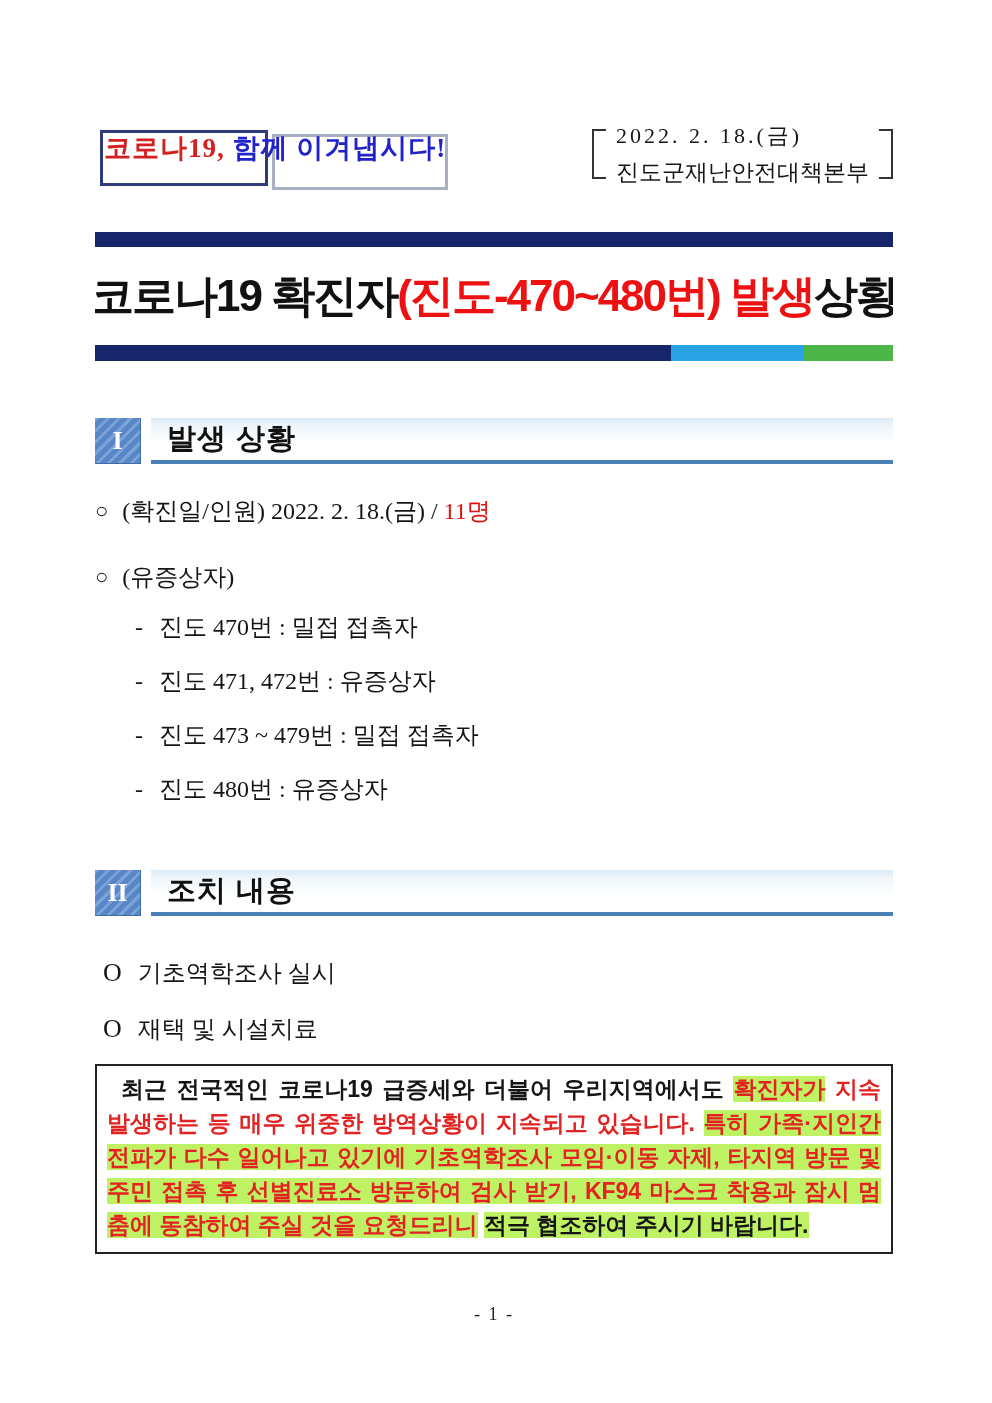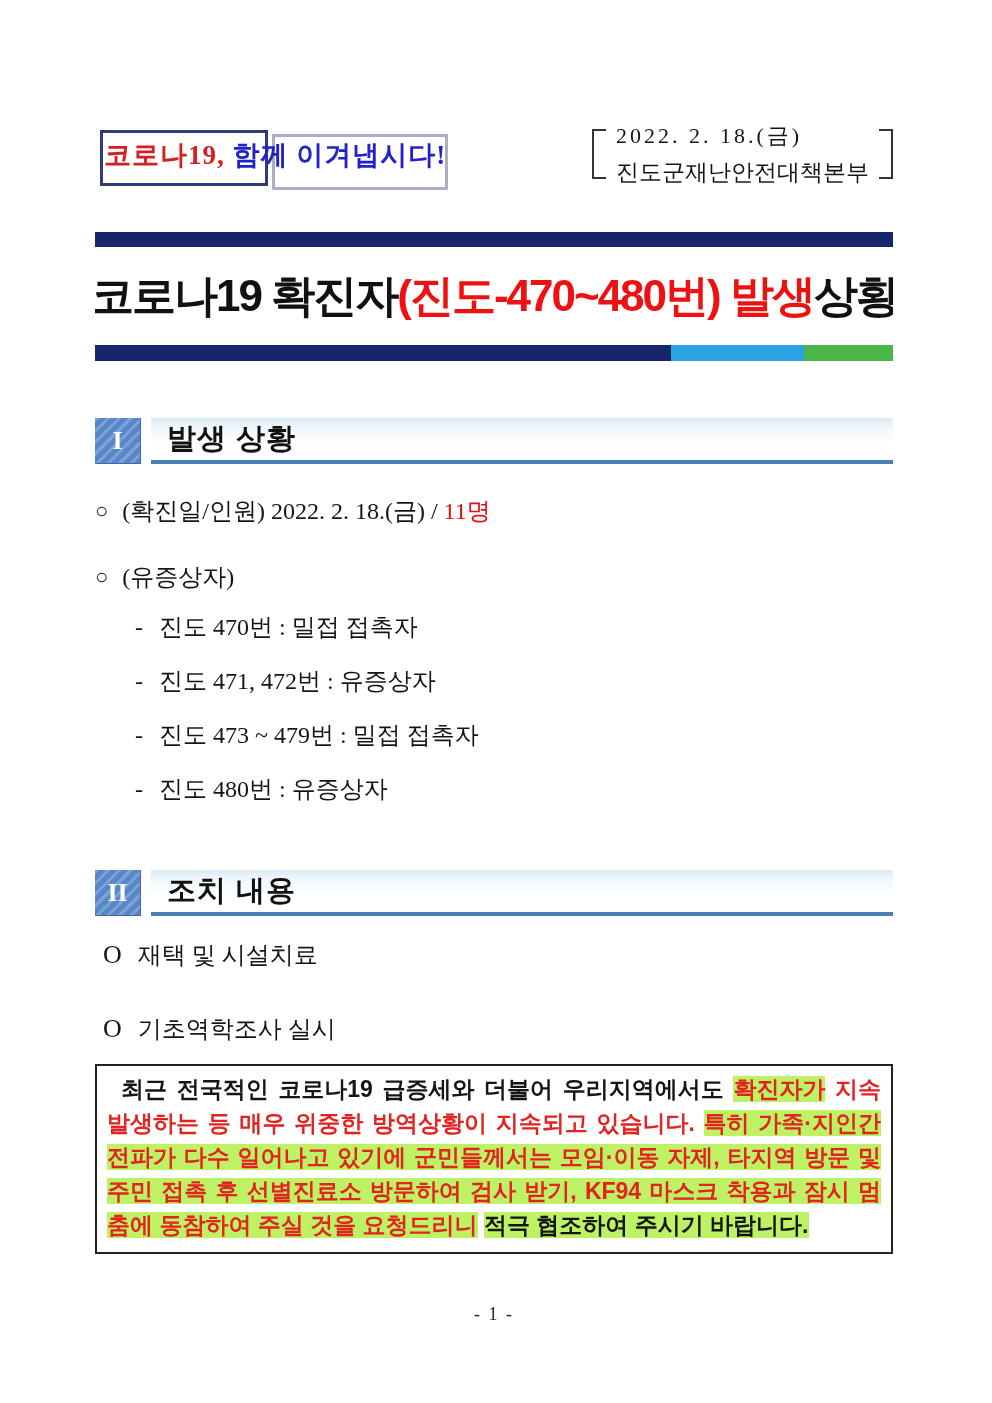--- a/index.html
+++ b/index.html
@@ -9,21 +9,21 @@
     font-family:"Liberation Serif", serif; color:#151515;
   }
   .content { margin-left:95px; width:798px; }
 
   
   .top-row { display:flex; justify-content:space-between; padding-top:118px; height:190px; }
   .slogan-box { position:relative; width:350px; height:62px; margin-top:12px; margin-left:5px; }
   .slogan-frame-navy { position:absolute; left:0; top:0; width:168px; height:56px; border:3px solid #2e3a7a; }
   .slogan-frame-gray { position:absolute; left:172px; top:4px; width:176px; height:56px; border:3px solid #a9aec2; }
   .slogan-text {
-    position:absolute; left:0; top:7px; width:100%; text-align:center; white-space:nowrap;
+    position:absolute; left:0; top:0; width:100%; text-align:center; white-space:nowrap;
     font:bold 27px "Liberation Serif", serif; letter-spacing:1px;
   }
   .slogan-red { color:#d42020; }
   .slogan-blue { color:#2222cc; }
 
   .date-block { display:flex; align-items:center; }
   .bracket { width:14px; height:50px; align-self:center; }
   .bracket-left { border-left:2px solid #333; border-top:2px solid #333; border-bottom:2px solid #333; }
   .bracket-right { border-right:2px solid #333; border-top:2px solid #333; border-bottom:2px solid #333; }
   .date-col { padding:0 10px; }
@@ -142,26 +142,26 @@
     <div class="dash-item"><span class="dash-mark">-</span><span>진도 471, 472번 : 유증상자</span></div>
     <div class="dash-item"><span class="dash-mark">-</span><span>진도 473 ~ 479번 : 밀접 접촉자</span></div>
     <div class="dash-item"><span class="dash-mark">-</span><span>진도 480번 : 유증상자</span></div>
   </div>
 
   <div class="sec-header sec2-header">
     <div class="numeral-badge">II</div>
     <div class="heading-wrap">조치 내용</div>
   </div>
 
+  <div class="sec2-item sec2-item-1"><span class="bullet-o">O</span><span>기초역학조사 실시</span></div>
   <div class="sec2-item sec2-item-2"><span class="bullet-o">O</span><span>재택 및 시설치료</span></div>
-  <div class="sec2-item sec2-item-1"><span class="bullet-o">O</span><span>기초역학조사 실시</span></div>
 
   <div class="notice-box">
     <span>최근 전국적인 코로나19 급증세와 더불어 우리지역에서도</span>
     <span class="n-red n-hl">확진자가</span>
     <span class="n-red">지속 발생하는 등 매우 위중한 방역상황이 지속되고 있습니다.</span>
-    <span class="n-red n-hl">특히 가족·지인간 전파가 다수 일어나고 있기에 군민들께서는 모임·이동 자제, 타지역 방문 및 주민 접촉 후 선별진료소 방문하여 검사 받기, KF94 마스크 착용과 잠시 멈춤에 동참하여 주실 것을 요청드리니</span>
+    <span class="n-red n-hl">특히 가족·지인간 전파가 다수 일어나고 있기에 기초역학조사 모임·이동 자제, 타지역 방문 및 주민 접촉 후 선별진료소 방문하여 검사 받기, KF94 마스크 착용과 잠시 멈춤에 동참하여 주실 것을 요청드리니</span>
     <span class="n-hl">적극 협조하여 주시기 바랍니다.</span>
   </div>
 
   <div class="page-number">- 1 -</div>
 
 </div>
 
 </body></html>

